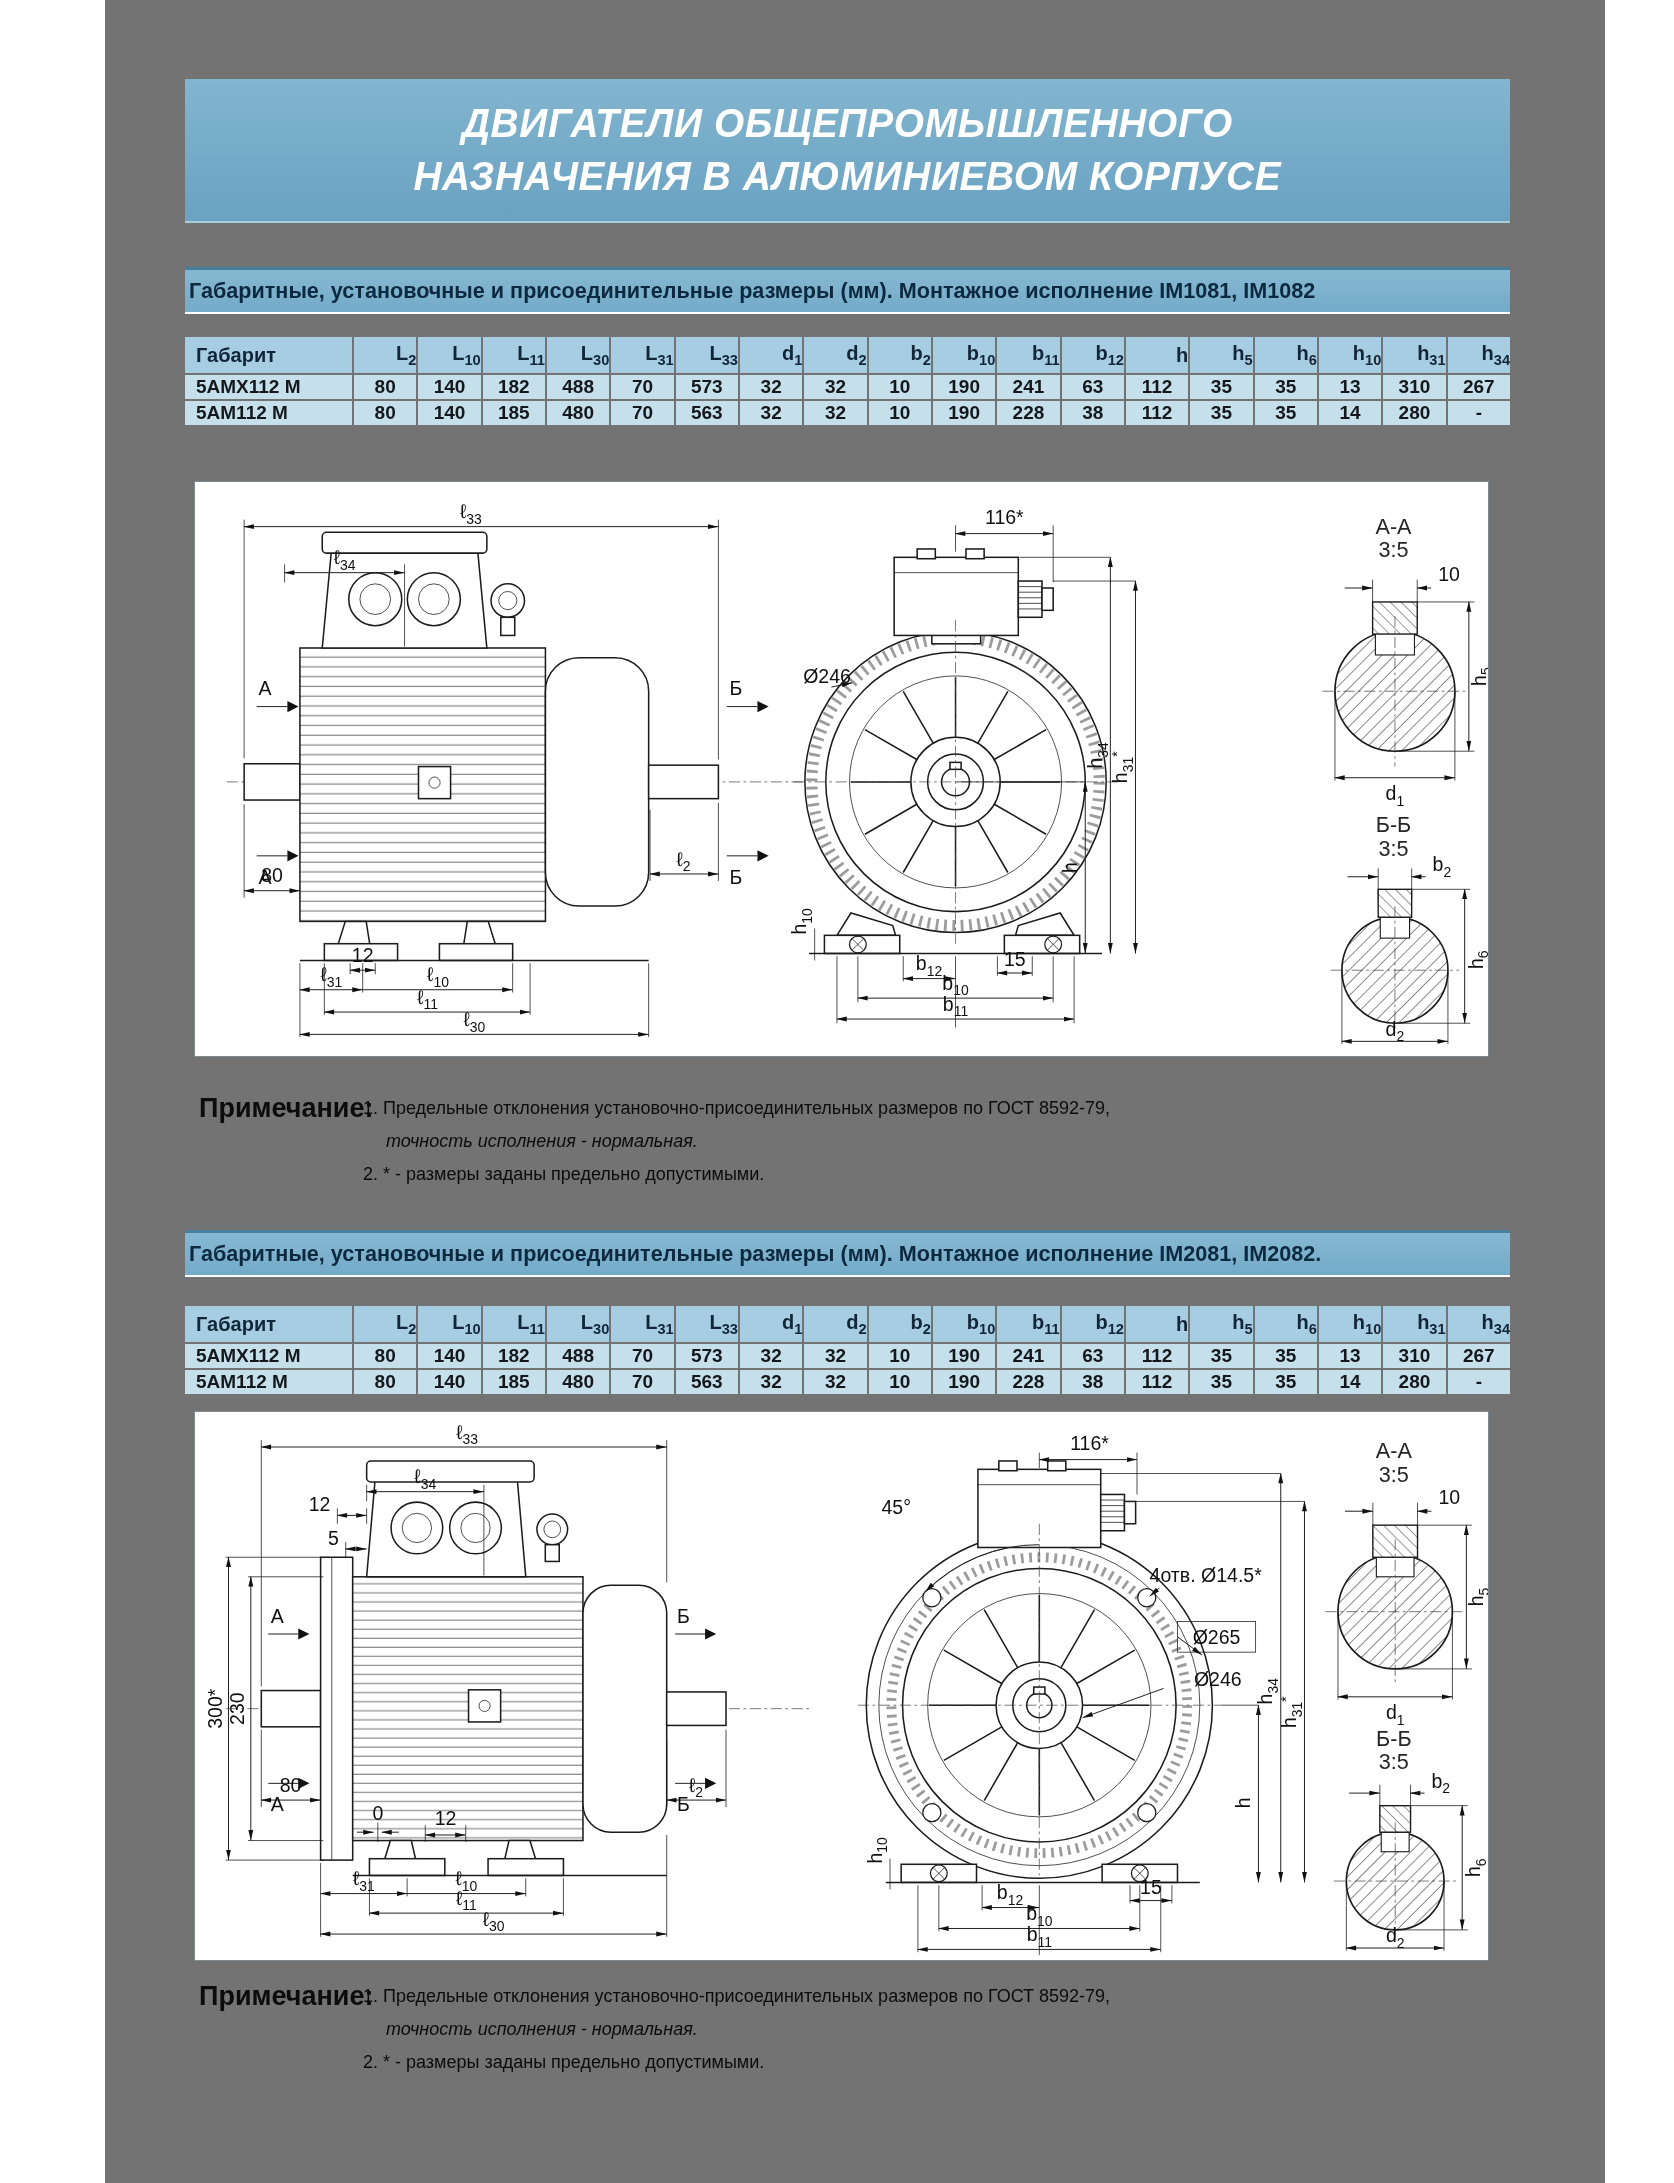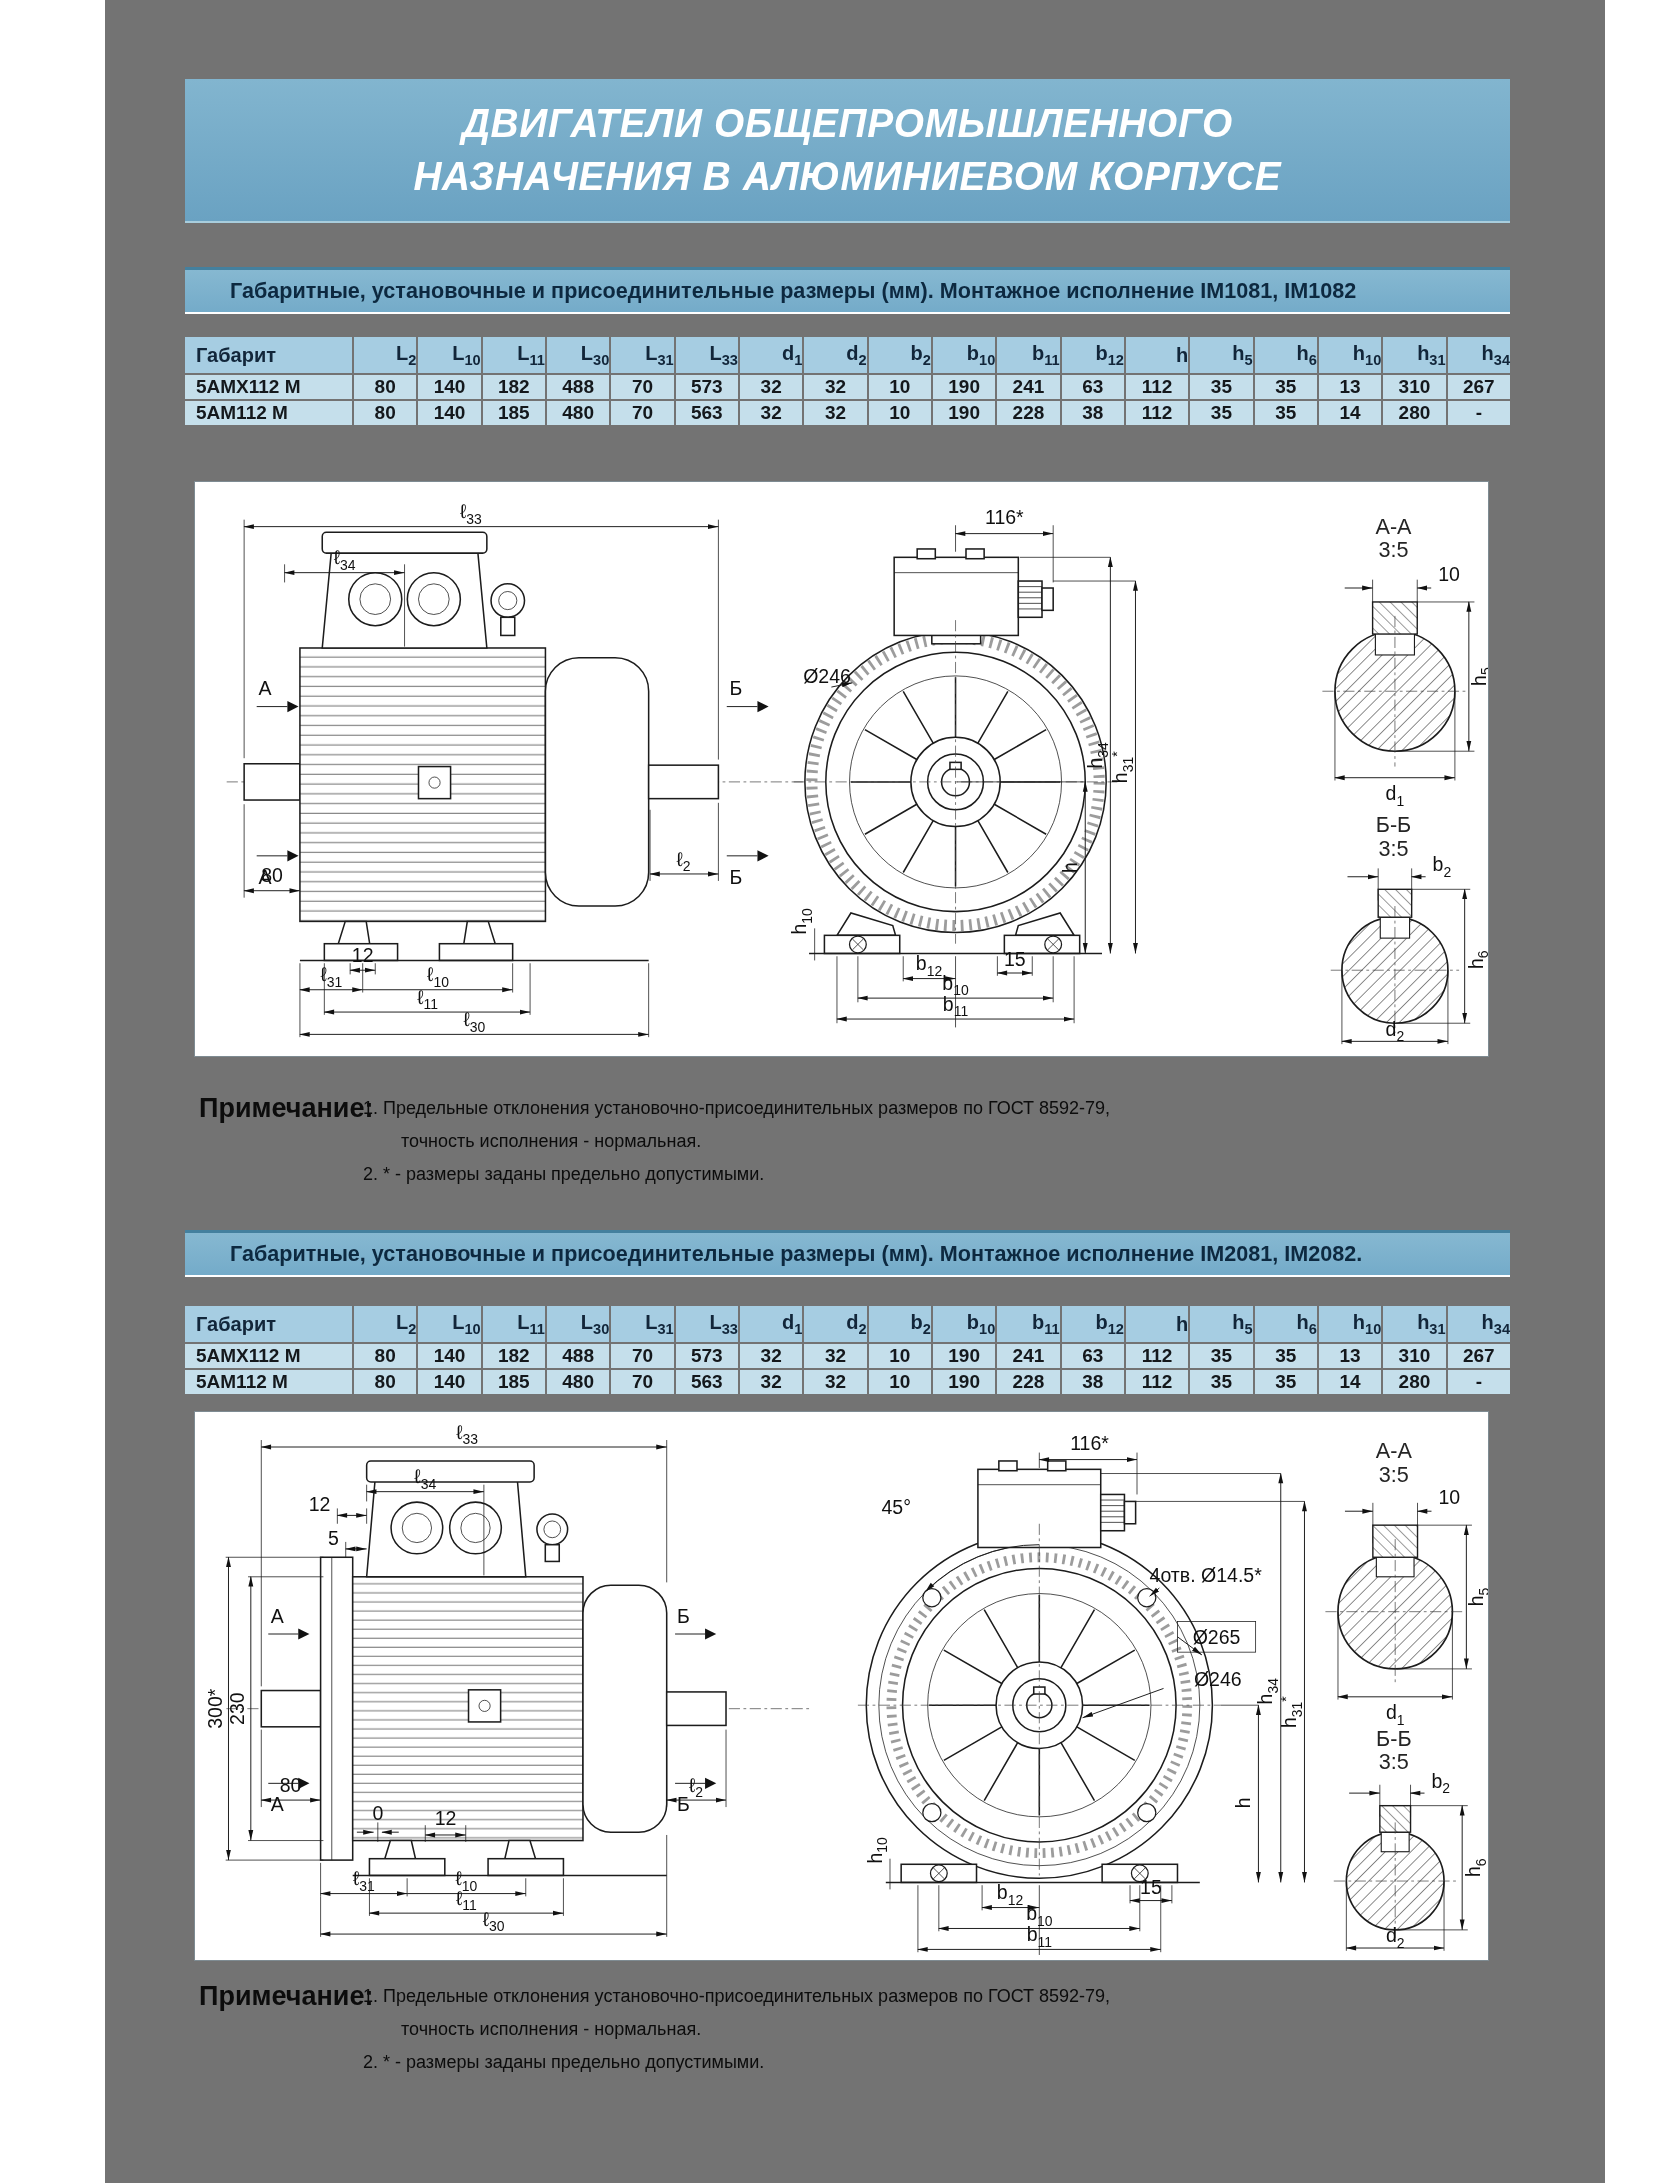--- a/index.html
+++ b/index.html
@@ -11,21 +11,21 @@
     background:linear-gradient(#82b5cf,#6aa2c2);
     display:flex;flex-direction:column;justify-content:center;align-items:center;
     border-bottom:2.1px solid #a8cddd;}
   .title-banner .tl{color:#ffffff;font-size:40px;font-weight:bold;font-style:italic;
     letter-spacing:0.7px;line-height:53px;white-space:nowrap;transform:scaleX(.97);}
 
   .sec-banner{position:absolute;left:80px;width:1325px;height:42px;
     background:linear-gradient(#86b8d1,#74abc9);
     border-top:3.5px solid #44809e;border-bottom:2.8px solid #ffffff;
     display:flex;align-items:center;}
-  .sec-banner span{font-size:21.6px;font-weight:bold;color:#0d2940;padding-left:4px;margin-left:41px;}
+  .sec-banner span{font-size:21.6px;font-weight:bold;color:#0d2940;padding-left:4px;}
   #sec1{top:267px;} #sec2{top:1230px;}
 
   table.dims{position:absolute;left:78px;width:1329px;border-collapse:separate;
     border-spacing:2.1px 2.8px;table-layout:fixed;}
   #table1{top:335px;} #table2{top:1304px;}
   .dims th{background:#a6cde2;height:36px;font-size:20px;color:#12263a;font-weight:bold;
     text-align:right;vertical-align:middle;padding:0;}
   .dims th sub{font-size:14.6px;}
   .dims td{background:#c5dfeb;height:24px;font-size:19px;font-weight:bold;color:#14181c;
     text-align:center;vertical-align:middle;padding:0;}
@@ -46,21 +46,21 @@
   .bolt{fill:#ffffff;stroke:#1c1c1c;stroke-width:1.8;}
   svg text{font-family:"Liberation Sans","DejaVu Sans",sans-serif;fill:#101010;
     font-size:28px;}
   .mid{text-anchor:middle;} .end{text-anchor:end;}
   .sb{font-size:20px;} .st{font-size:31px;fill:#252525;}
 
   .notes{position:absolute;left:94px;display:flex;color:#0c0c0c;}
   #notes1{top:1092px;} #notes2{top:1980px;}
   .notes-label{font-weight:bold;width:164px;font-size:27px;line-height:33px;}
   .notes-text{font-size:18px;line-height:33px;}
-  .notes-text .cont{margin-left:38px;}
+  .notes-text .cont{margin-left:23px;font-style:italic;}
 </style>
 </head>
 <body>
 
 <div class="page">
 
   <header class="title-banner">
     <div class="tl">ДВИГАТЕЛИ ОБЩЕПРОМЫШЛЕННОГО</div>
     <div class="tl">НАЗНАЧЕНИЯ В АЛЮМИНИЕВОМ КОРПУСЕ</div>
   </header>

